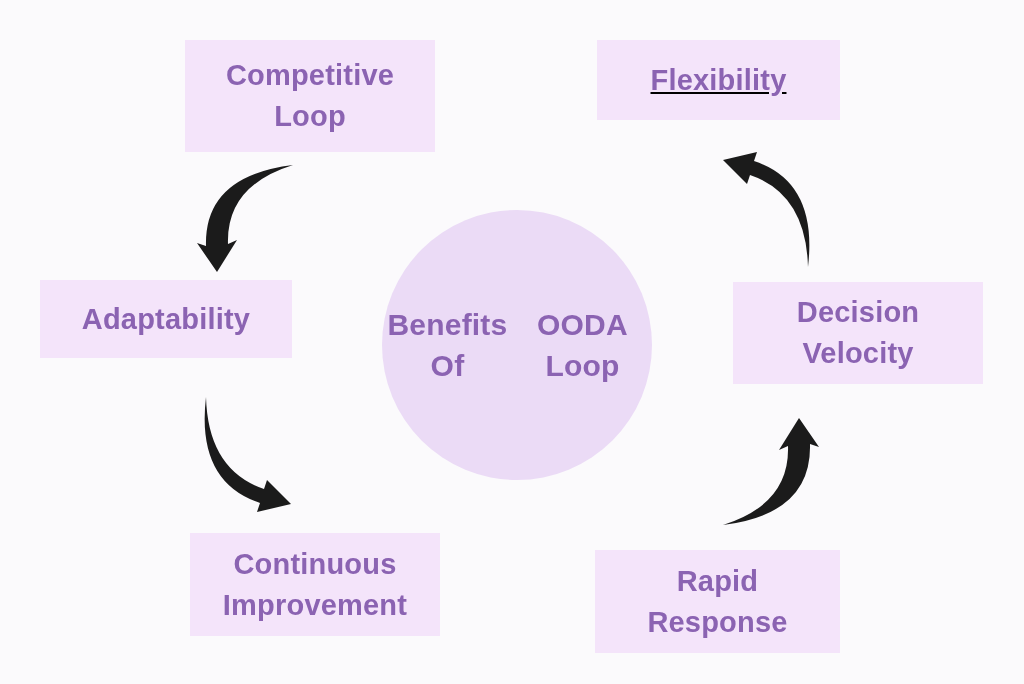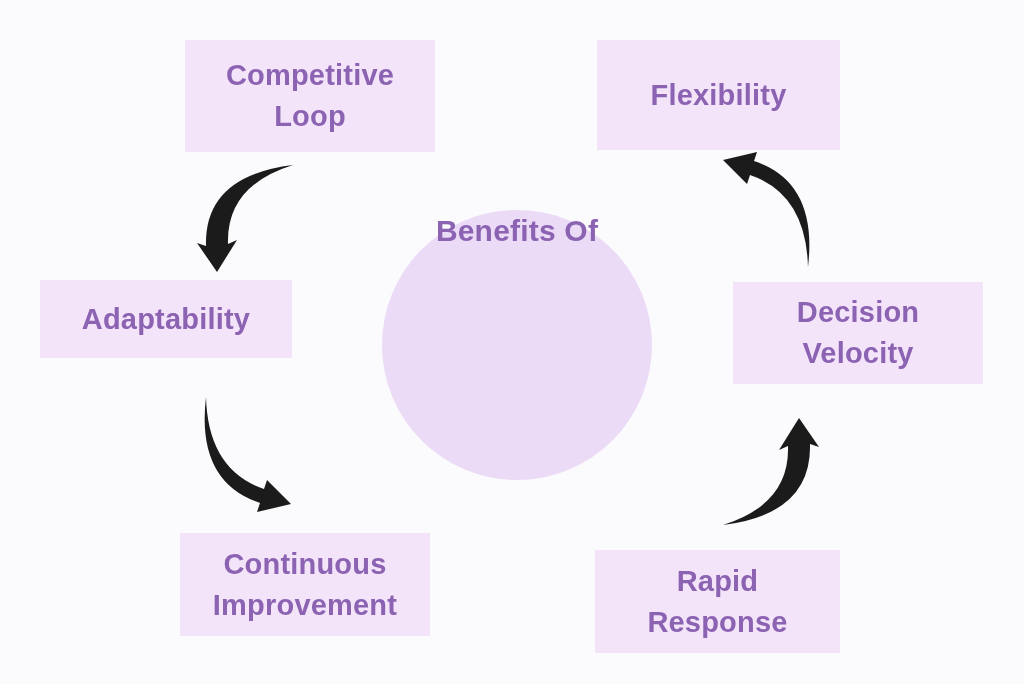--- a/index.html
+++ b/index.html
@@ -37,38 +37,38 @@
   }
   .node .label,
   .center-circle .label {
     font-weight: bold;
     font-size: 29px;
     line-height: 1.4;
     color: var(--text);
     letter-spacing: 0.2px;
   }
   .node-competitive-edge      { left: 185px; top: 40px;  width: 250px; height: 112px; }
-  .node-flexibility           { left: 597px; top: 40px;  width: 243px; height: 110px; }
+  .node-flexibility           { left: 597px; top: 40px;  width: 243px; height: 80px; text-decoration: underline; }
   .node-adaptability          { left: 40px;  top: 280px; width: 252px; height: 78px; }
   .node-decision-velocity     { left: 733px; top: 282px; width: 250px; height: 102px; }
-  .node-continuous-improvement{ left: 180px; top: 533px; width: 250px; height: 103px; }
+  .node-continuous-improvement{ left: 190px; top: 533px; width: 250px; height: 103px; }
   .node-rapid-response        { left: 595px; top: 550px; width: 245px; height: 103px; }
   .center-circle {
     position: absolute;
     z-index: 2;
     left: 382px;
     top: 210px;
     width: 270px;
     height: 270px;
     border-radius: 50%;
     background: var(--circle-fill);
     display: flex;
-    flex-direction: column;
+    flex-direction: row;
     align-items: center;
-    justify-content: space-between;
+    justify-content: flex-end;
     text-align: center;
   }
   .center-circle .label { font-size: 30px; line-height: 1.38; }
 </style>
 </head>
 <body>
 
 <div class="canvas">
 
   <svg class="arrows-layer" width="1024" height="684" viewBox="0 0 1024 684" xmlns="http://www.w3.org/2000/svg" xmlns:xlink="http://www.w3.org/1999/xlink">
@@ -101,15 +101,16 @@
   <div class="node node-continuous-improvement">
     <span class="label">Continuous Improvement</span>
   </div>
 
   <div class="node node-rapid-response">
     <span class="label">Rapid Response</span>
   </div>
 
   <div class="center-circle">
     <span class="label">Benefits Of</span>
+    <span class="label">OODA Loop</span>
   </div>
 
 </div>
 
 </body></html>

